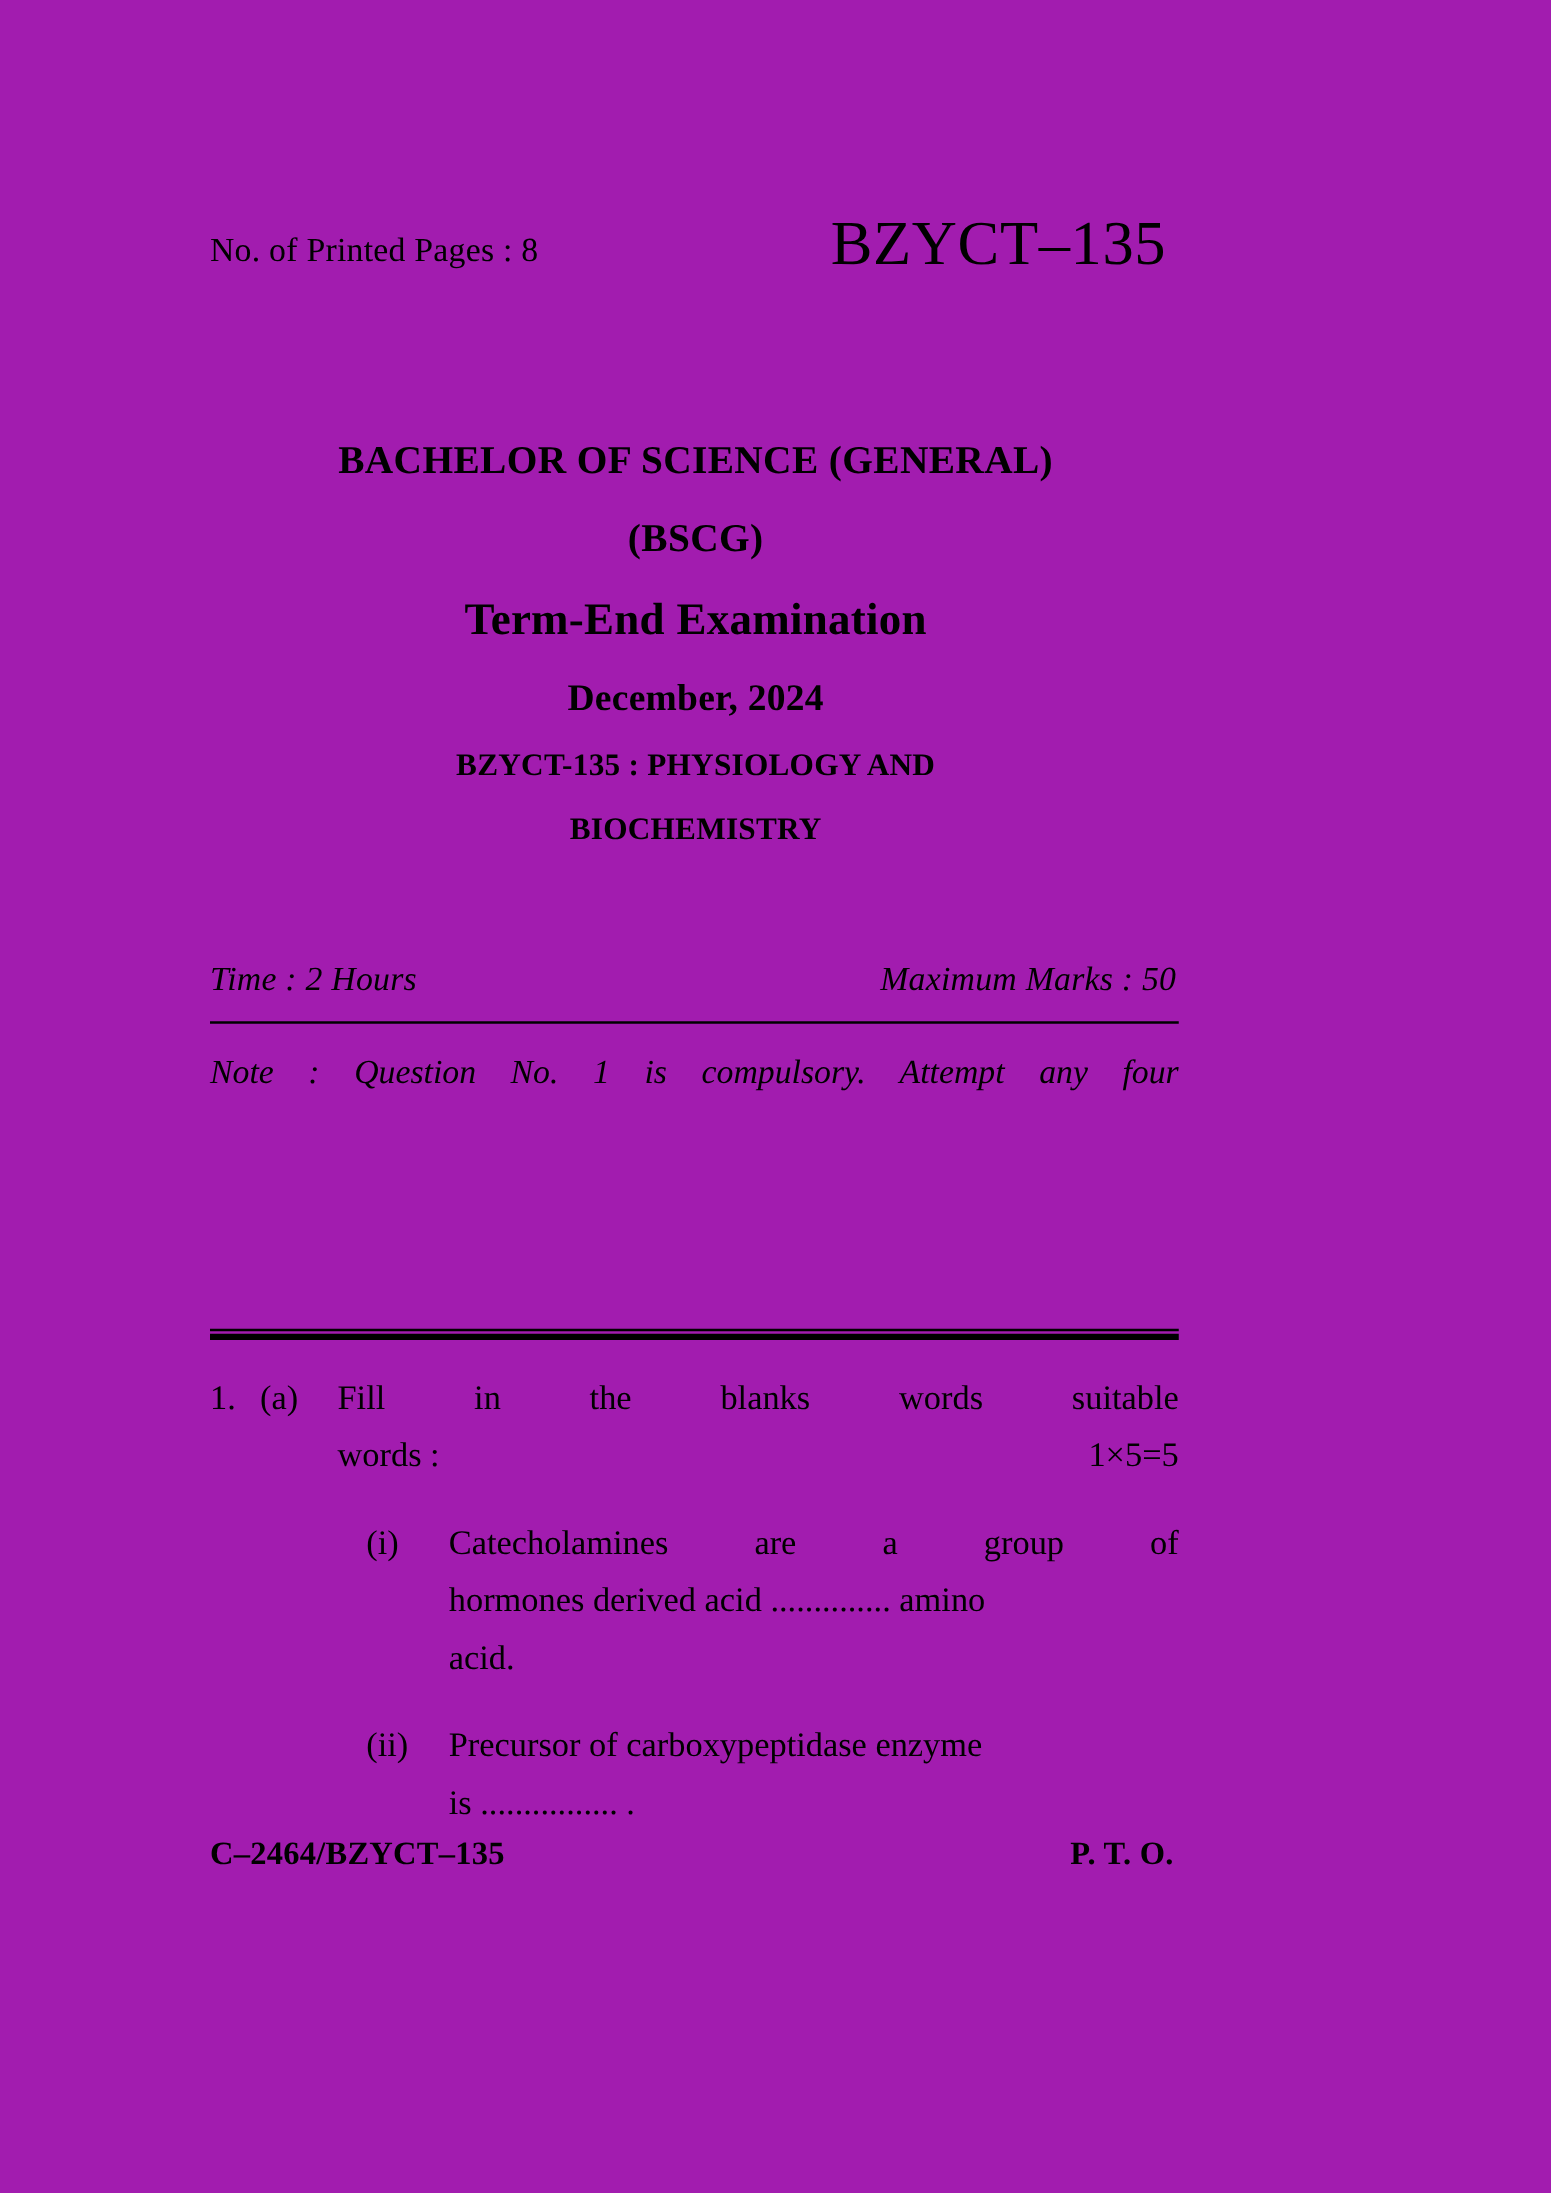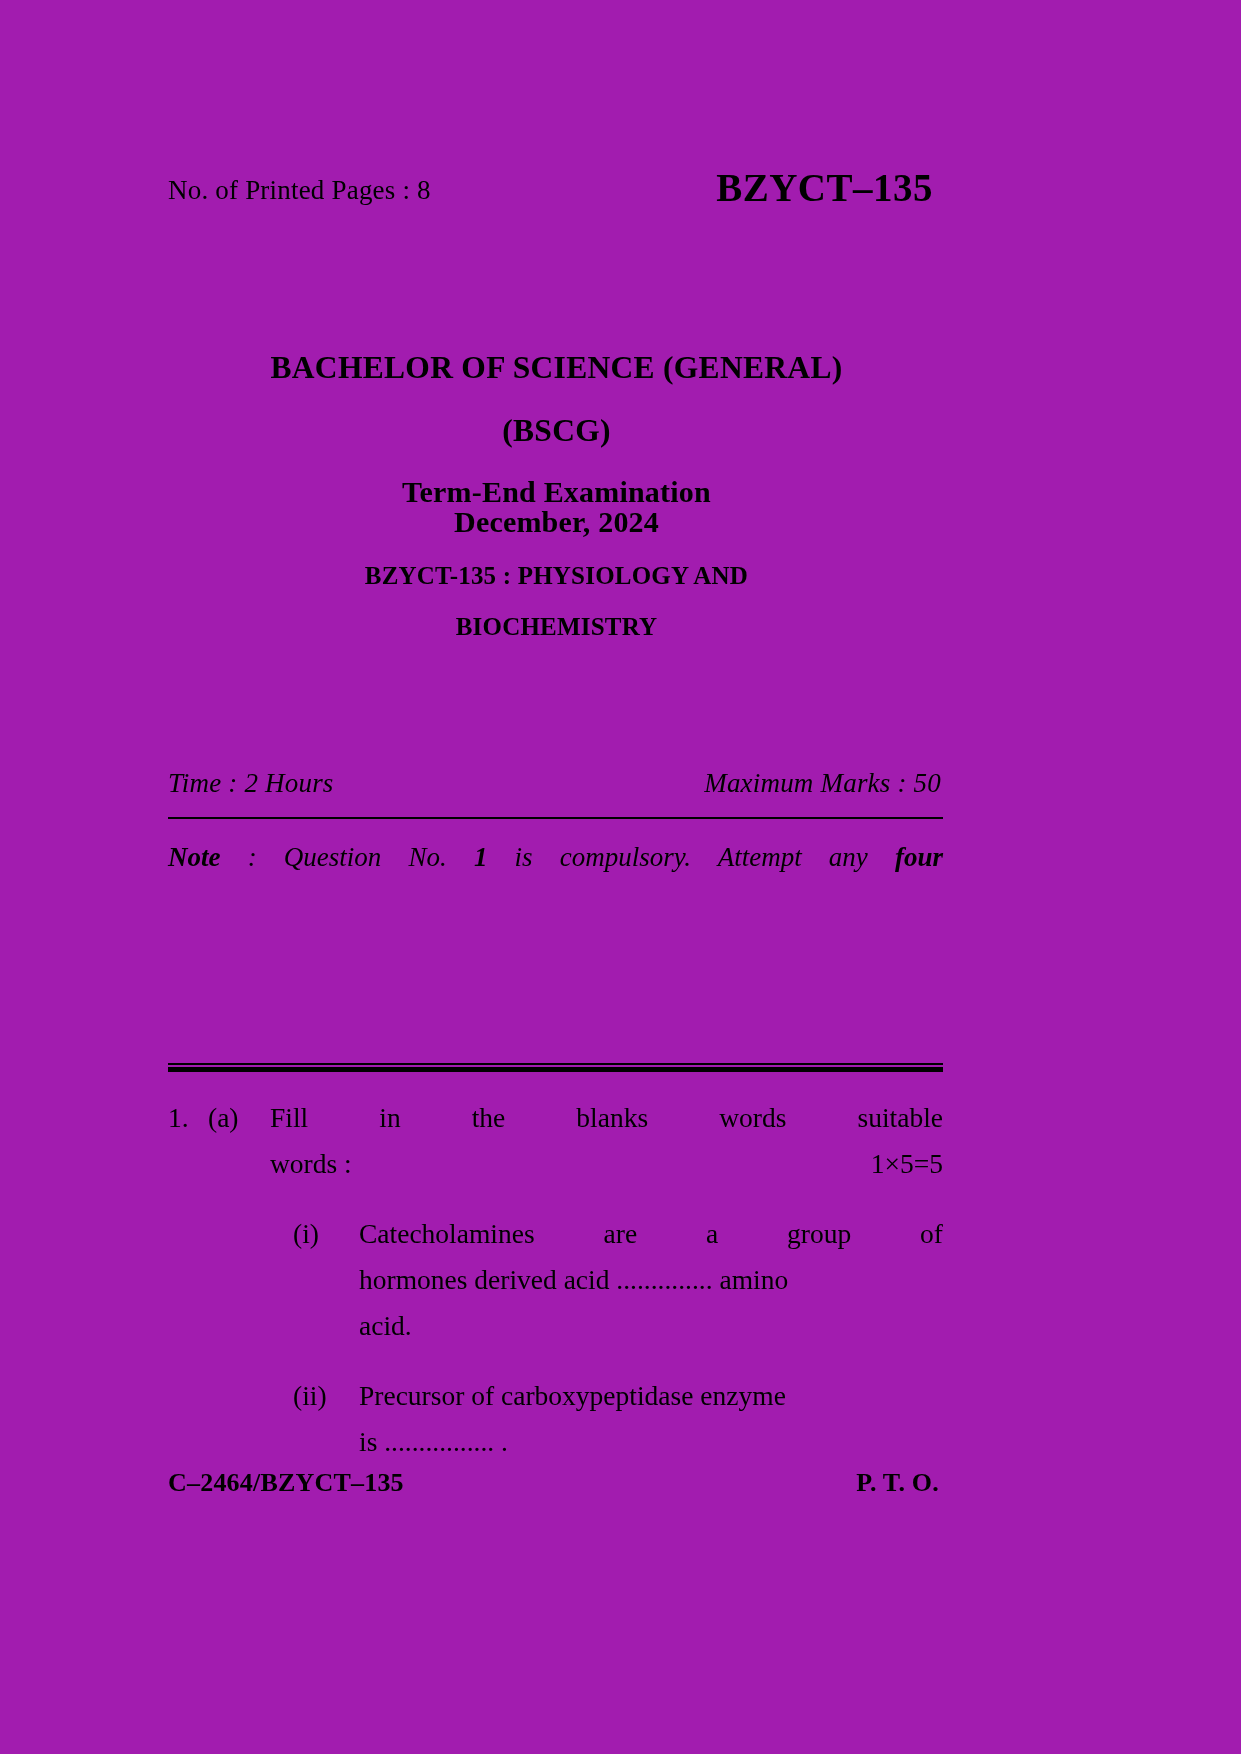--- a/index.html
+++ b/index.html
@@ -36,22 +36,22 @@
     display: flex;
     align-items: baseline;
     justify-content: space-between;
   }
   .printed-pages {
     font-size: 27px;
     letter-spacing: 0.2px;
     white-space: nowrap;
   }
   .course-code {
-    font-size: 39px;
-    font-weight: bold;
+    font-size: 50px;
+    font-weight: normal;
     letter-spacing: 0.5px;
     white-space: nowrap;
     padding-right: 10px;
     position: relative;
     top: 2px;
   }
 
   
   .title-block {
     position: absolute;
@@ -68,22 +68,23 @@
     font-size: 31.5px;
     letter-spacing: 0.3px;
     margin-bottom: 31px;
   }
   .t-abbr {
     font-size: 31.5px;
     letter-spacing: 0.3px;
     margin-bottom: 31px;
   }
   .t-exam {
-    font-size: 30px;
-    letter-spacing: 0.2px;
+    font-size: 36px;
+    letter-spacing: 0.2px;
+    margin-bottom: 31px;
   }
   .t-session {
     font-size: 30px;
     letter-spacing: 0.2px;
     margin-bottom: 26px;
   }
   .subject-block {
     text-align: center;
     font-family: Liberation Serif, serif;
     font-weight: bold;
@@ -135,21 +136,21 @@
   }
   .note-line-1 {
     text-align: justify;
     text-align-last: justify;
     white-space: nowrap;
   }
   .note-line-2 {
     padding-left: 103px;
   }
   .note-b {
-    font-weight: bold;
+    font-weight: normal;
   }
 
   
   .rule-double {
     position: absolute;
     top: 1063px;
     left: 0;
     width: 775px;
     height: 8px;
   }

